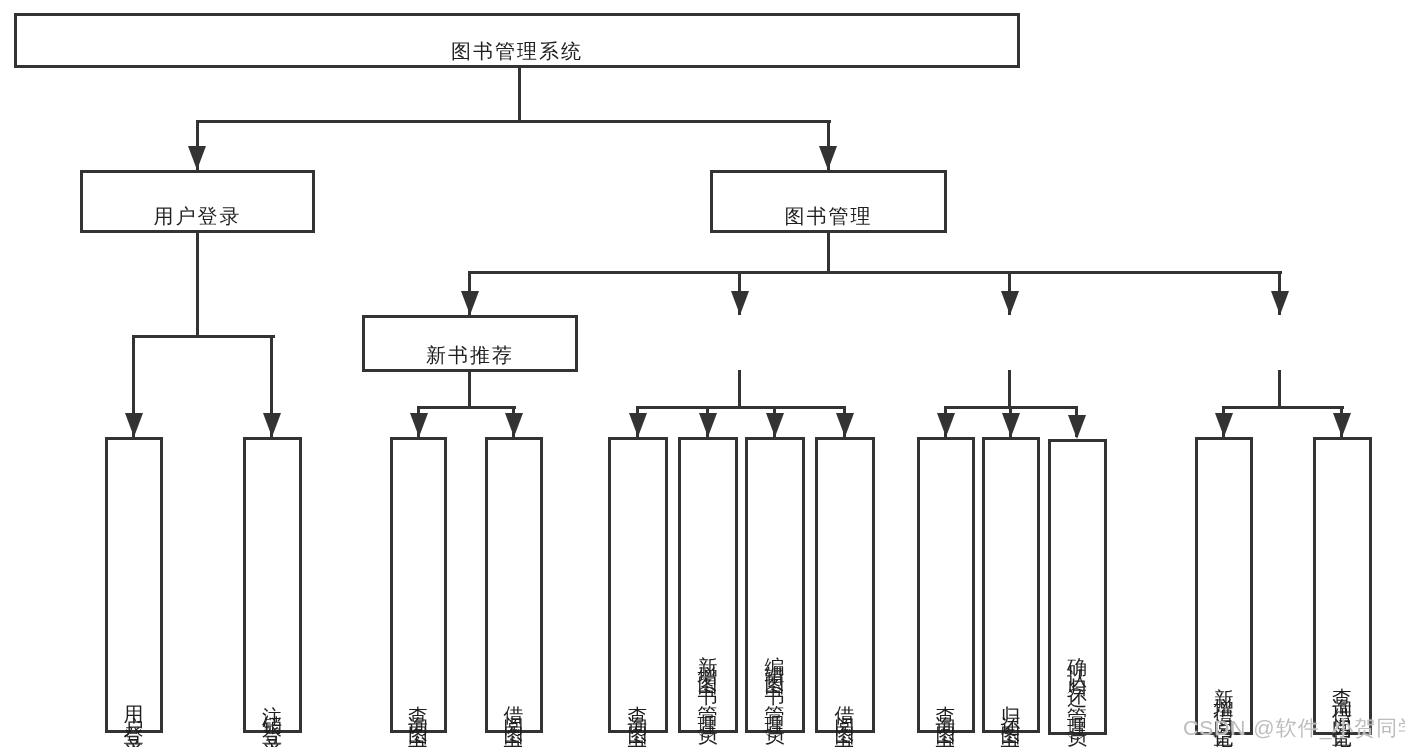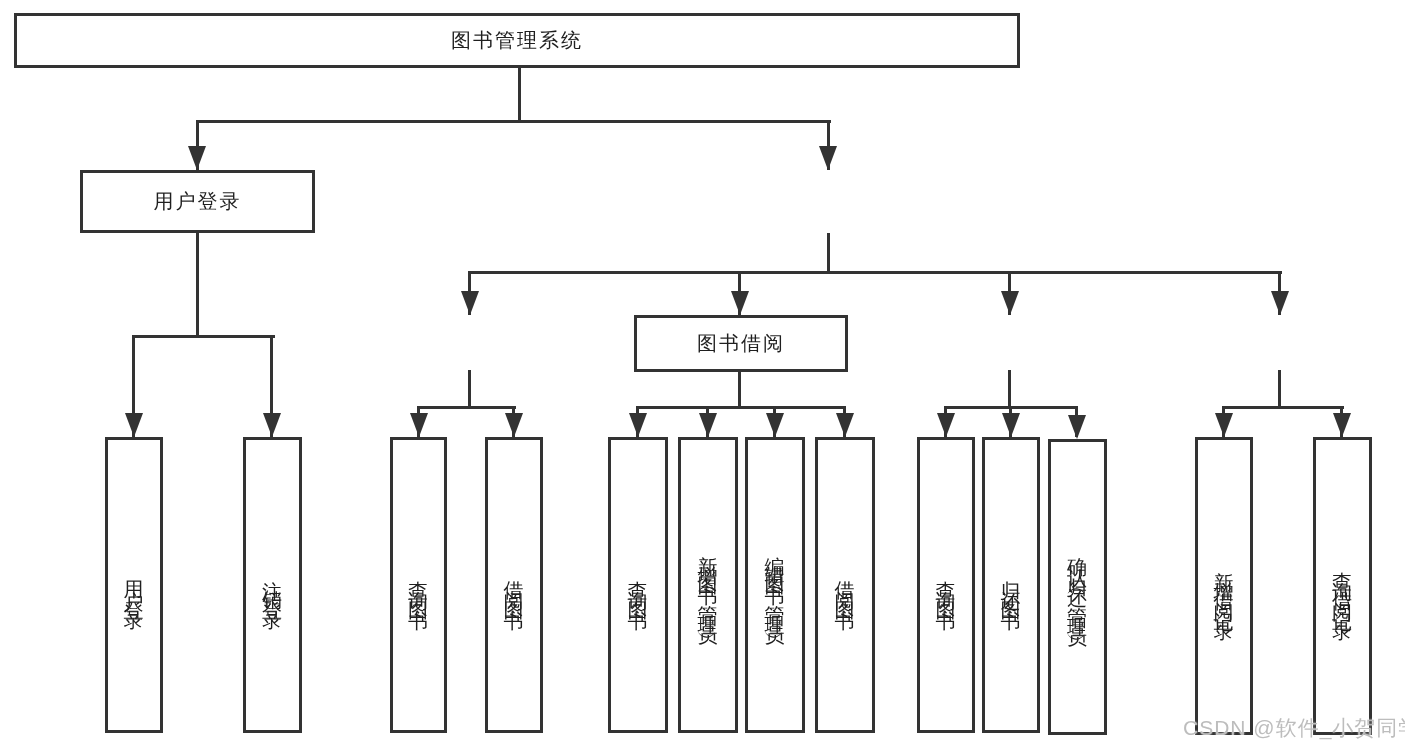--- a/index.html
+++ b/index.html
@@ -6,21 +6,21 @@
   body{font-family:"Liberation Sans","DejaVu Sans",sans-serif;}
   #canvas{position:relative;width:1405px;height:747px;background:#ffffff;overflow:hidden;}
 
   
   .box{
     position:absolute;
     box-sizing:border-box;
     border:3px solid #333333;
     background:#ffffff;
     display:flex;
-    align-items:center;
+    align-items:flex-end;
     justify-content:center;
     color:#1f1f1f;
   }
   .hlabel{font-size:20px;letter-spacing:2px;white-space:nowrap;}
   .vtext{
     writing-mode:vertical-rl;
     text-orientation:mixed;
     font-size:20px;
     line-height:1;
     letter-spacing:10px;
@@ -54,23 +54,26 @@
 <div id="canvas">
 
   <div class="box" style="left:14px;top:13px;width:1006px;height:55px;">
     <span class="hlabel">图书管理系统</span>
   </div>
 
   <div class="box" style="left:80px;top:170px;width:235px;height:63px;">
     <span class="hlabel">用户登录</span>
   </div>
 
+  <div class="box" style="left:710px;top:170px;width:237px;height:63px;">
+    <span class="hlabel">图书管理</span>
+  </div>
 
-  <div class="box" style="left:634px;top:315px;width:214px;height:57px;">
-    <span class="hlabel">图书借阅</span>
+  <div class="box" style="left:362px;top:315px;width:216px;height:57px;">
+    <span class="hlabel">新书推荐</span>
   </div>
 
   <div class="box" style="left:105px;top:437px;width:58px;height:296px;">
     <span class="vtext">用户登录</span>
   </div>
   <div class="box" style="left:243px;top:437px;width:59px;height:296px;">
     <span class="vtext">注销登录</span>
   </div>
 
   <div class="box" style="left:390px;top:437px;width:57px;height:296px;">

